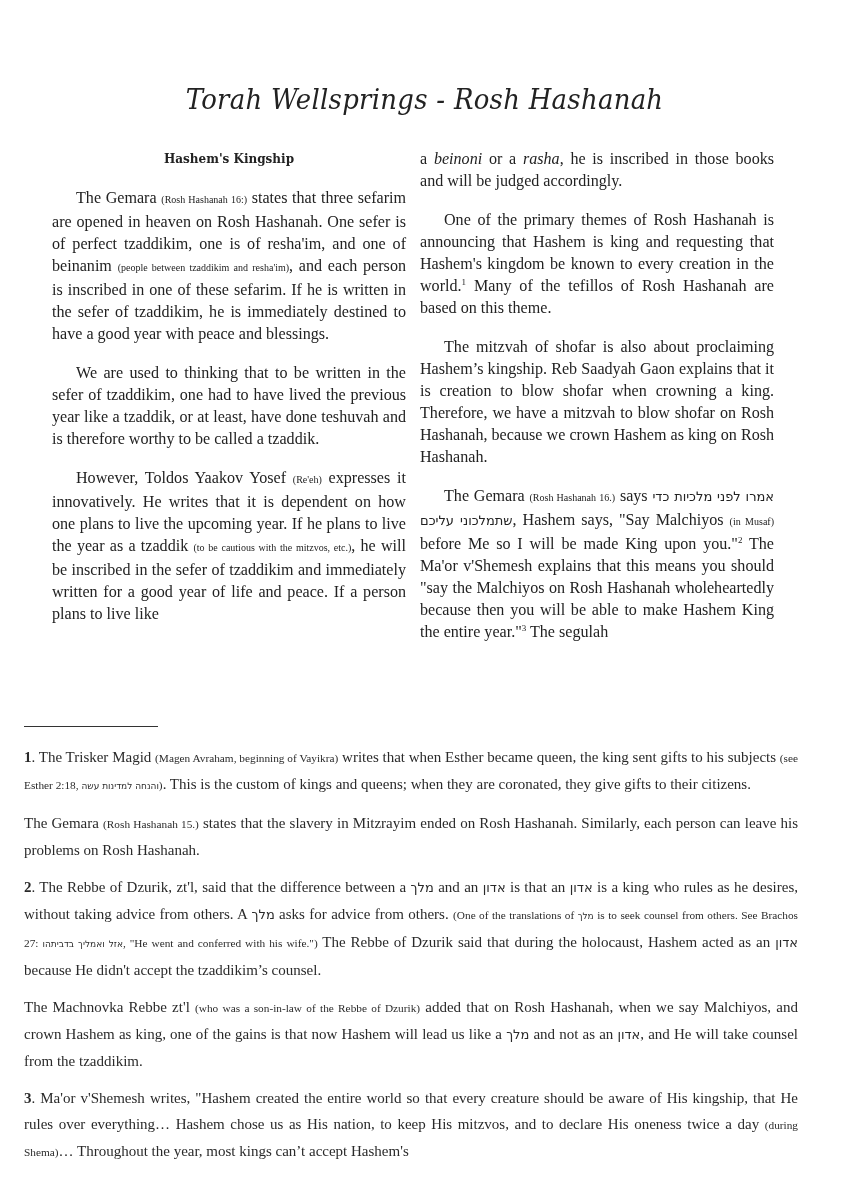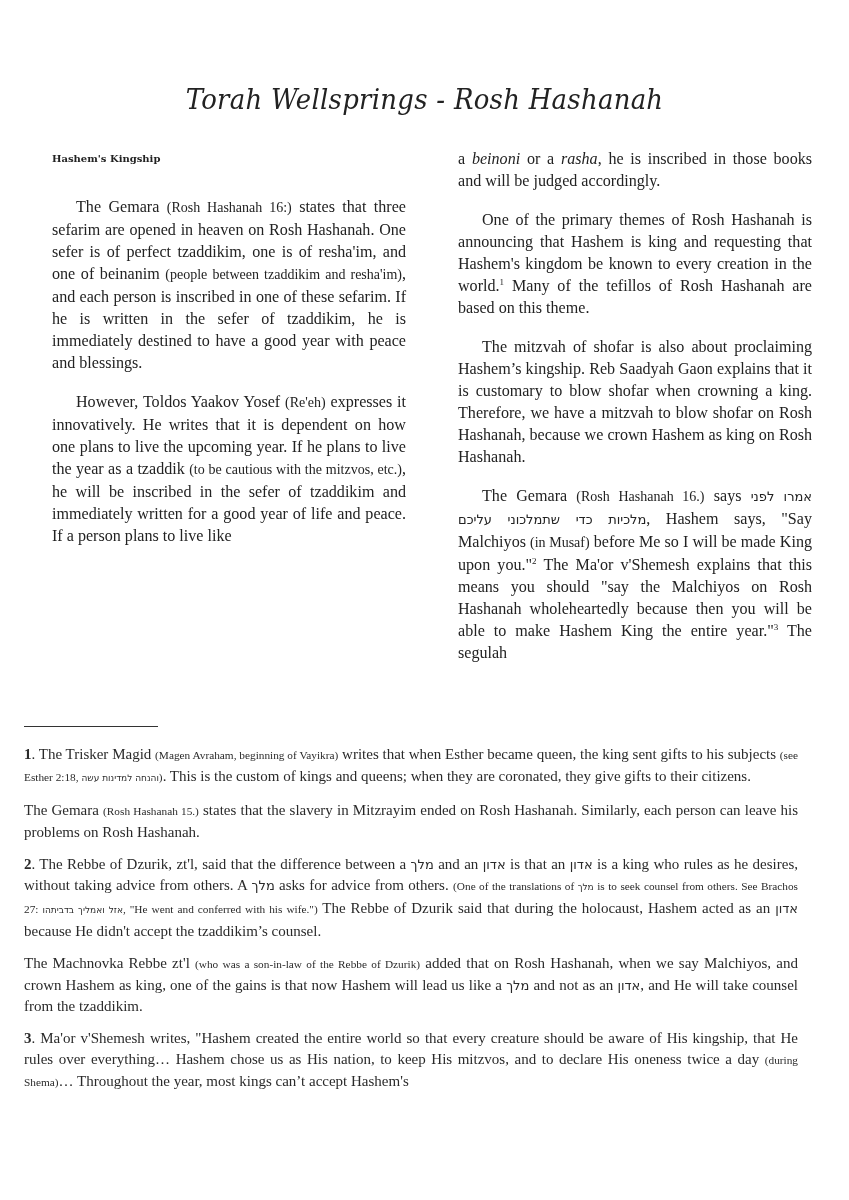--- a/index.html
+++ b/index.html
@@ -13,60 +13,61 @@
       font-family: "DejaVu Serif", serif; font-style: italic;
       font-size: 27px; letter-spacing: 0.3px; color: #222;
       transform: scaleX(0.96);
     }
     .col {
       position: absolute; top: 148px; width: 354px;
       font-size: 16.1px; line-height: 22px; text-align: justify;
       font-family: "Liberation Serif", "DejaVu Serif", serif;
     }
     .col.left { left: 52px; }
-    .col.right { left: 458px; }
+    .col.right { left: 420px; }
     .col p { margin: 0 0 17px 0; text-indent: 24px; }
     .col p.cont { text-indent: 0; }
     .section-heading {
-      font-weight: bold; text-align: left; font-size: 10px;
-      margin: 0 0 26px 0; line-height: 22px;
+      font-weight: bold; text-align: center; font-size: 12px;
+      margin: 0 0 17px 0; line-height: 22px;
       font-family: "DejaVu Serif", serif;
     }
-    .small { font-size: 14px; }
+    .small { font-size: 10px; }
     .sup { font-size: 9px; vertical-align: super; line-height: 0; }
     .heb { font-family: "DejaVu Sans", sans-serif; font-size: 13px; direction: rtl; unicode-bidi: isolate; }
     .heb-small { font-family: "DejaVu Sans", sans-serif; font-size: 9px; unicode-bidi: isolate; direction: rtl; }
     .rule {
       position: absolute; left: 24px; top: 726px; width: 134px; height: 0;
       border-top: 1.3px solid #333;
     }
     .footnotes {
       position: absolute; left: 24px; top: 744px; width: 774px;
-      font-family: "Liberation Serif", serif; font-size: 15px; line-height: 21px;
+      font-family: "Liberation Serif", serif; font-size: 15px; line-height: 26px;
       text-align: justify; color: #2a2a2a;
     }
     .footnotes p { margin: 0 0 11px 0; }
     .fn-num { font-weight: bold; }
     .footnotes .small { font-size: 11.3px; }
   </style>
 </head>
 <body>
 
 <div class="page-title">Torah Wellsprings - Rosh Hashanah</div>
 
 <div class="col left">
   <div class="section-heading">Hashem's Kingship</div>
   <p><span>The Gemara </span><span class="small">(Rosh Hashanah 16:)</span><span> states that three sefarim are opened in heaven on Rosh Hashanah. One sefer is of perfect tzaddikim, one is of resha'im, and one of beinanim </span><span class="small">(people between tzaddikim and resha'im)</span><span>, and each person is inscribed in one of these sefarim. If he is written in the sefer of tzaddikim, he is immediately destined to have a good year with peace and blessings.</span></p>
+  <p>We are used to thinking that to be written in the sefer of tzaddikim, one had to have lived the previous year like a tzaddik, or at least, have done teshuvah and is therefore worthy to be called a tzaddik.</p>
   <p><span>However, Toldos Yaakov Yosef </span><span class="small">(Re'eh)</span><span> expresses it innovatively. He writes that it is dependent on how one plans to live the upcoming year. If he plans to live the year as a tzaddik </span><span class="small">(to be cautious with the mitzvos, etc.)</span><span>, he will be inscribed in the sefer of tzaddikim and immediately written for a good year of life and peace. If a person plans to live like</span></p>
 </div>
 
 <div class="col right">
   <p class="cont"><span>a </span><i>beinoni</i><span> or a </span><i>rasha</i><span>, he is inscribed in those books and will be judged accordingly.</span></p>
   <p><span>One of the primary themes of Rosh Hashanah is announcing that Hashem is king and requesting that Hashem's kingdom be known to every creation in the world.</span><span class="sup">1</span><span> Many of the tefillos of Rosh Hashanah are based on this theme.</span></p>
-  <p>The mitzvah of shofar is also about proclaiming Hashem’s kingship. Reb Saadyah Gaon explains that it is customary to blow shofar when crowning a king. Therefore, we have a mitzvah to blow shofar on Rosh Hashanah, because we crown Hashem as king on Rosh Hashanah.</p>
+  <p>The mitzvah of shofar is also about proclaiming Hashem’s kingship. Reb Saadyah Gaon explains that it is creation to blow shofar when crowning a king. Therefore, we have a mitzvah to blow shofar on Rosh Hashanah, because we crown Hashem as king on Rosh Hashanah.</p>
   <p><span>The Gemara </span><span class="small">(Rosh Hashanah 16.)</span><span> says </span><span class="heb">אמרו לפני מלכיות כדי שתמלכוני עליכם</span><span>, Hashem says, "Say Malchiyos </span><span class="small">(in Musaf)</span><span> before Me so I will be made King upon you."</span><span class="sup">2</span><span> The Ma'or v'Shemesh explains that this means you should "say the Malchiyos on Rosh Hashanah wholeheartedly because then you will be able to make Hashem King the entire year."</span><span class="sup">3</span><span> The segulah</span></p>
 </div>
 
 <div class="rule"></div>
 
 <div class="footnotes">
   <p><span class="fn-num">1</span><span>. The Trisker Magid </span><span class="small">(Magen Avraham, beginning of Vayikra)</span><span> writes that when Esther became queen, the king sent gifts to his subjects </span><span class="small">(see Esther 2:18, </span><span class="heb-small">והנחה למדינות עשה</span><span class="small">)</span><span>. This is the custom of kings and queens; when they are coronated, they give gifts to their citizens.</span></p>
   <p><span>The Gemara </span><span class="small">(Rosh Hashanah 15.)</span><span> states that the slavery in Mitzrayim ended on Rosh Hashanah. Similarly, each person can leave his problems on Rosh Hashanah.</span></p>
   <p><span class="fn-num">2</span><span>. The Rebbe of Dzurik, zt'l, said that the difference between a </span><span class="heb">מלך</span><span> and an </span><span class="heb">אדון</span><span> is that an </span><span class="heb">אדון</span><span> is a king who rules as he desires, without taking advice from others. A </span><span class="heb">מלך</span><span> asks for advice from others. </span><span class="small">(One of the translations of </span><span class="heb-small">מלך</span><span class="small"> is to seek counsel from others. See Brachos 27: </span><span class="heb-small">אזל ואמליך בדביתהו</span><span class="small">, "He went and conferred with his wife.")</span><span> The Rebbe of Dzurik said that during the holocaust, Hashem acted as an </span><span class="heb">אדון</span><span> because He didn't accept the tzaddikim’s counsel.</span></p>
   <p><span>The Machnovka Rebbe zt'l </span><span class="small">(who was a son-in-law of the Rebbe of Dzurik)</span><span> added that on Rosh Hashanah, when we say Malchiyos, and crown Hashem as king, one of the gains is that now Hashem will lead us like a </span><span class="heb">מלך</span><span> and not as an </span><span class="heb">אדון</span><span>, and He will take counsel from the tzaddikim.</span></p>

